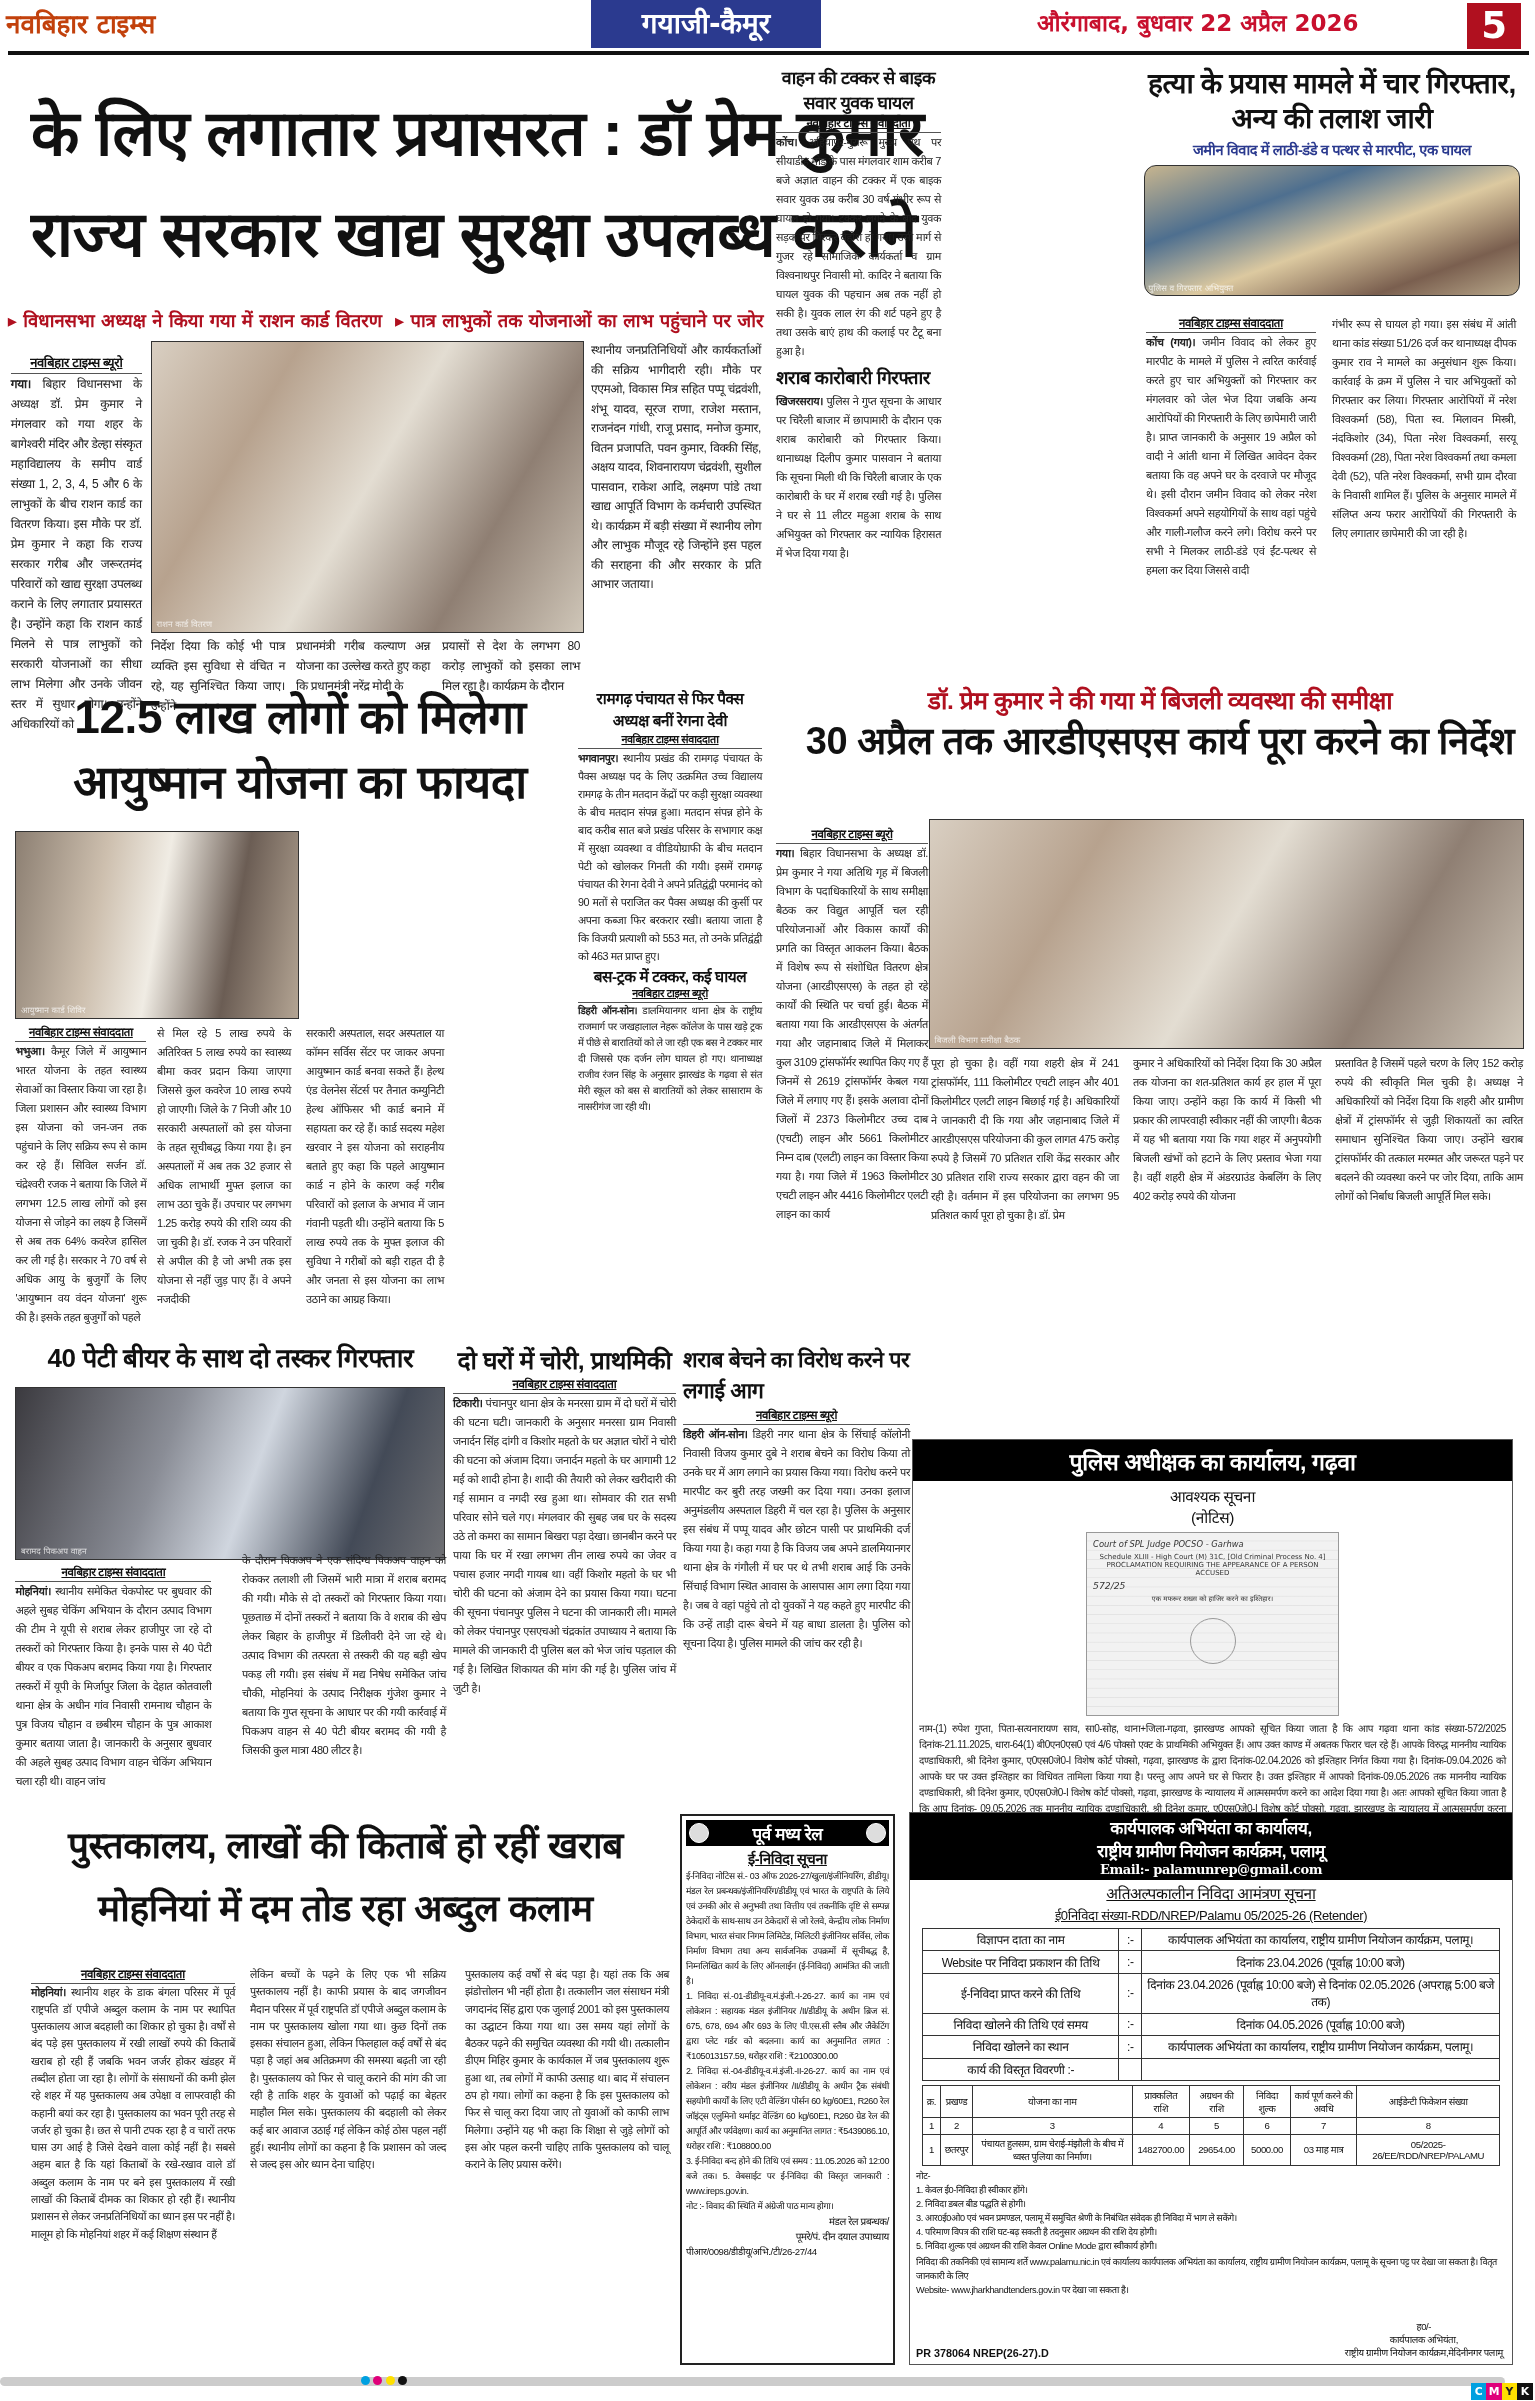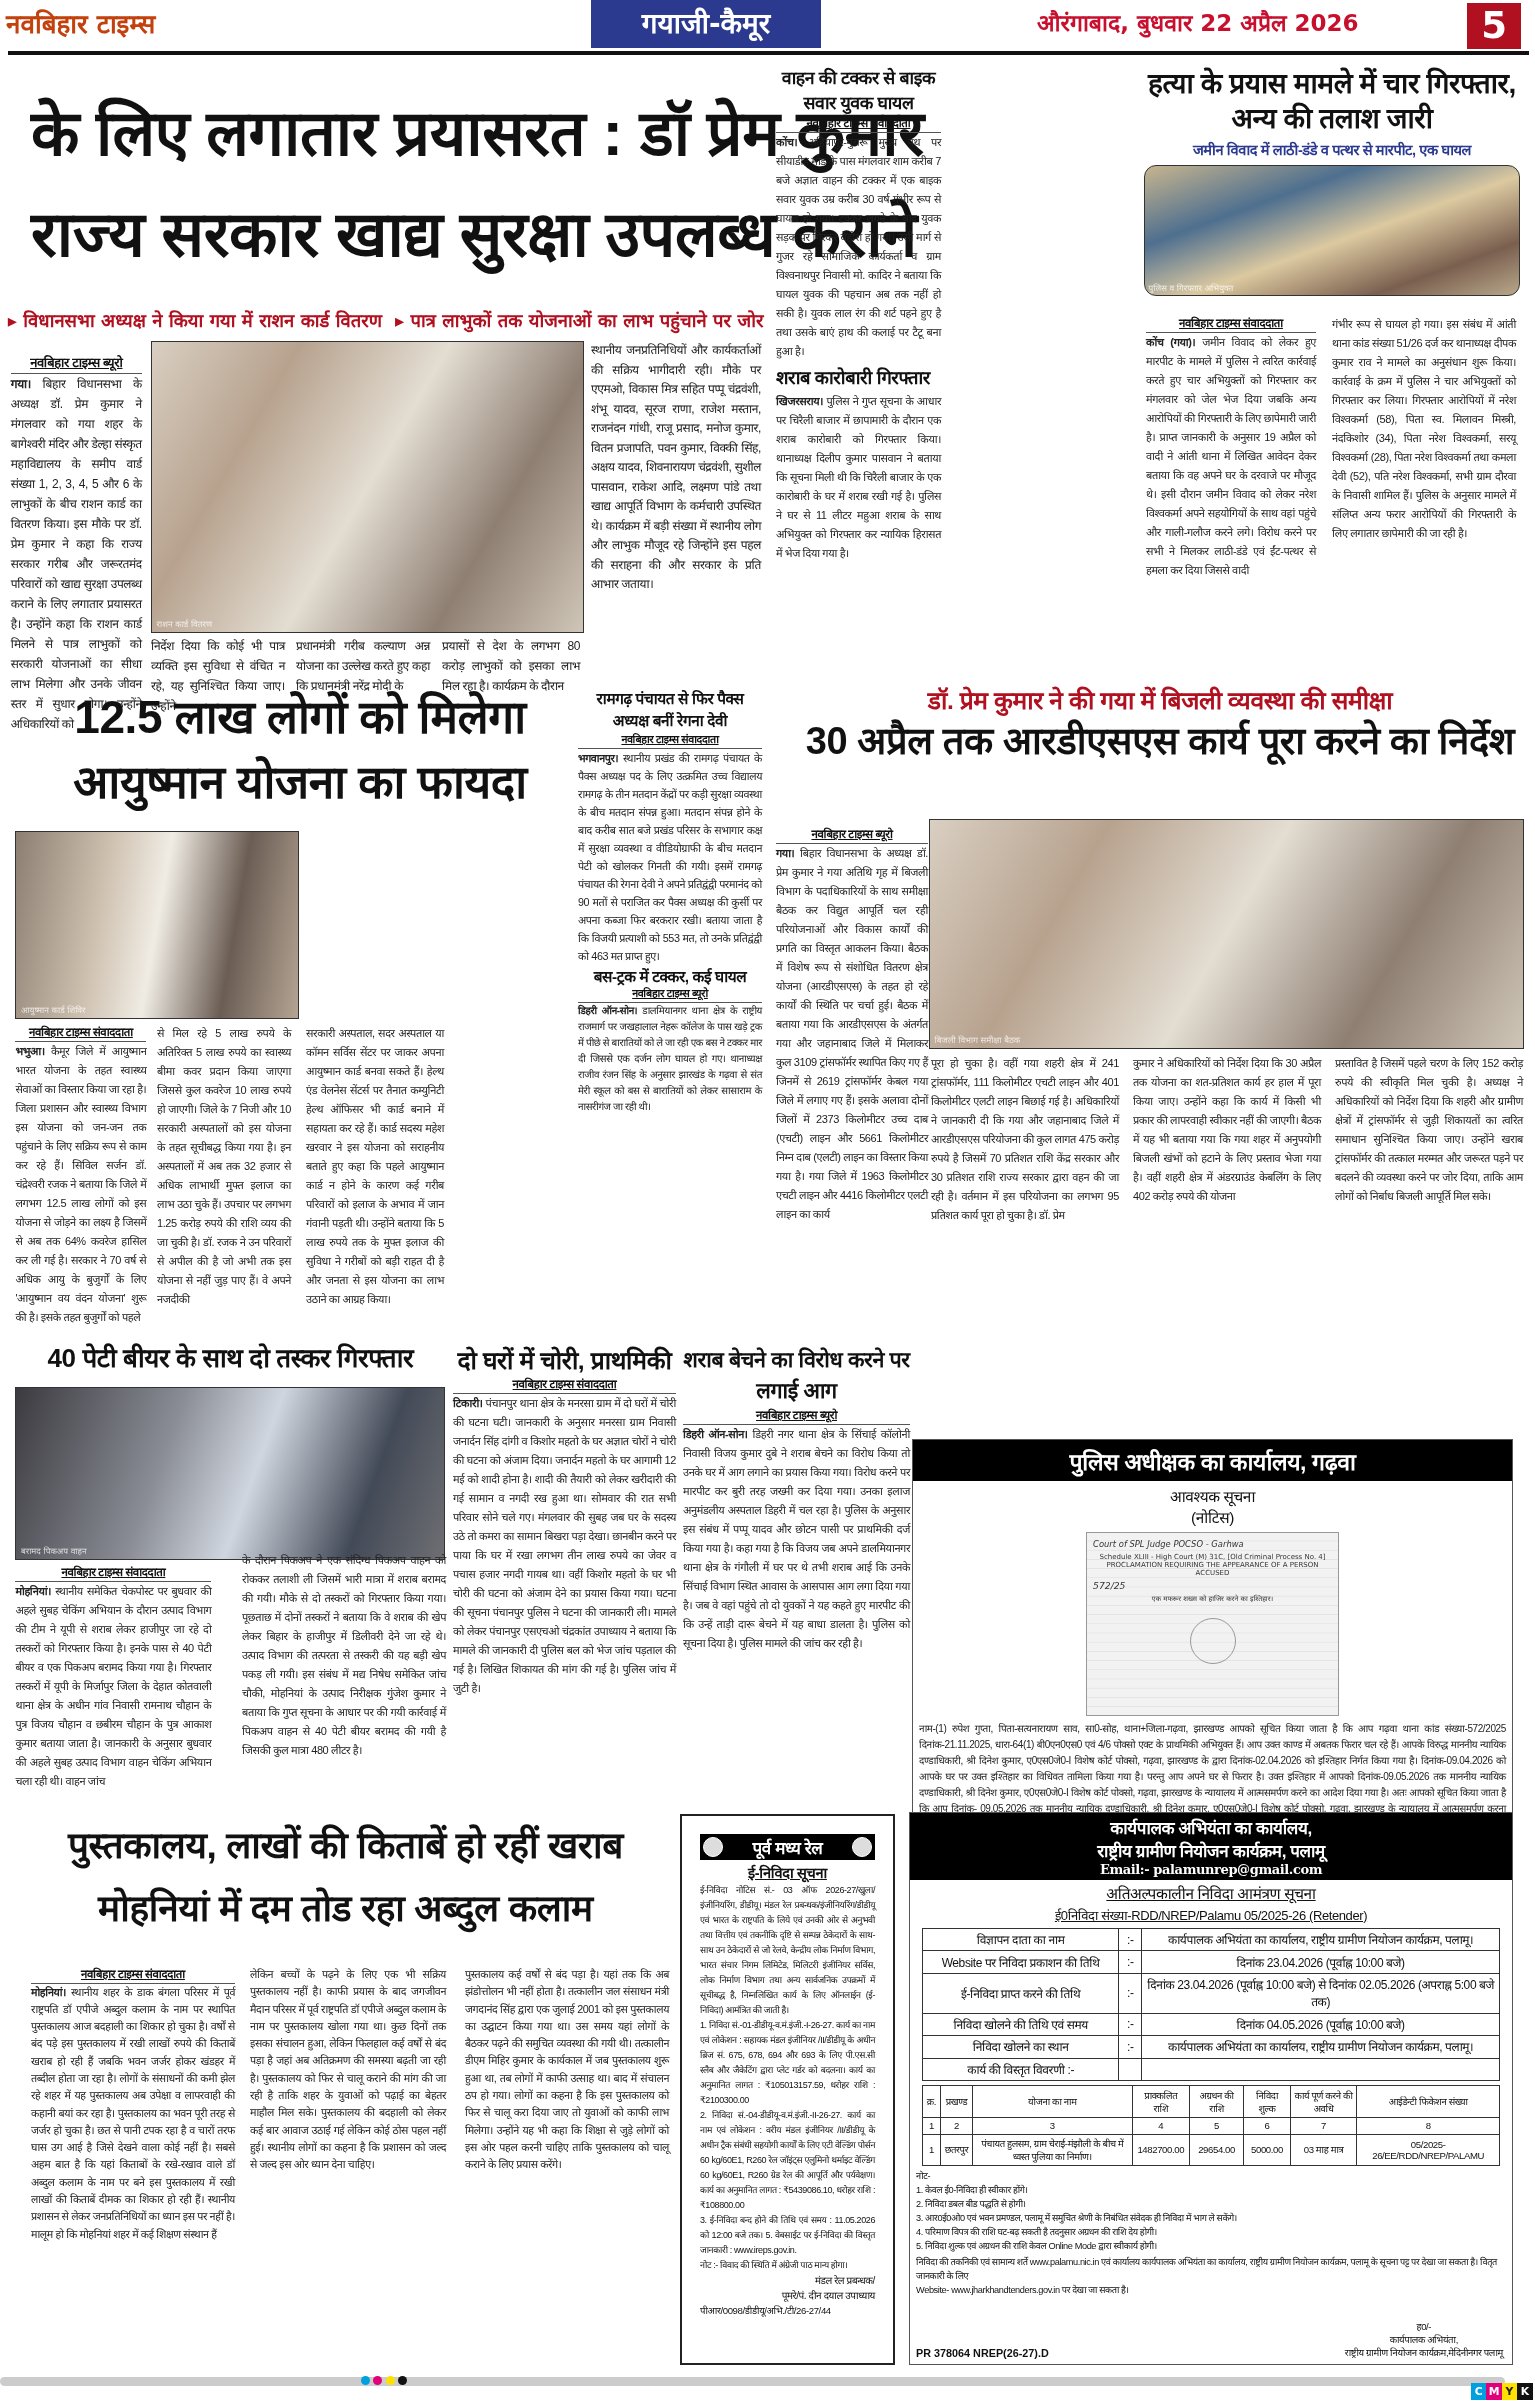--- a/index.html
+++ b/index.html
@@ -143,21 +143,21 @@
 </div>
 <div class="abs body cond" style="left:242px; top:1551px; width:204px; font-size:11px; line-height:19px;">के दौरान पिकअप ने एक संदिग्ध पिकअप वाहन को रोककर तलाशी ली जिसमें भारी मात्रा में शराब बरामद की गयी। मौके से दो तस्करों को गिरफ्तार किया गया। पूछताछ में दोनों तस्करों ने बताया कि वे शराब की खेप लेकर बिहार के हाजीपुर में डिलीवरी देने जा रहे थे। उत्पाद विभाग की तत्परता से तस्करी की यह बड़ी खेप पकड़ ली गयी। इस संबंध में मद्य निषेध समेकित जांच चौकी, मोहनियां के उत्पाद निरीक्षक गुंजेश कुमार ने बताया कि गुप्त सूचना के आधार पर की गयी कार्रवाई में पिकअप वाहन से 40 पेटी बीयर बरामद की गयी है जिसकी कुल मात्रा 480 लीटर है।</div>
 
 <div class="abs" style="left:453px; top:1345px; width:223px;">
   <div class="headline cond" style="font-size:24.6px; text-align:center; line-height:31px;">दो घरों में चोरी, प्राथमिकी</div>
   <div class="byline cond" style="font-size:11.5px;">नवबिहार टाइम्स संवाददाता</div>
   <div class="body cond" style="font-size:11px; line-height:19px;"><b>टिकारी।</b> <span>पंचानपुर थाना क्षेत्र के मनरसा ग्राम में दो घरों में चोरी की घटना घटी। जानकारी के अनुसार मनरसा ग्राम निवासी जनार्दन सिंह दांगी व किशोर महतो के घर अज्ञात चोरों ने चोरी की घटना को अंजाम दिया। जनार्दन महतो के घर आगामी 12 मई को शादी होना है। शादी की तैयारी को लेकर खरीदारी की गई सामान व नगदी रख हुआ था। सोमवार की रात सभी परिवार सोने चले गए। मंगलवार की सुबह जब घर के सदस्य उठे तो कमरा का सामान बिखरा पड़ा देखा। छानबीन करने पर पाया कि घर में रखा लगभग तीन लाख रुपये का जेवर व पचास हजार नगदी गायब था। वहीं किशोर महतो के घर भी चोरी की घटना को अंजाम देने का प्रयास किया गया। घटना की सूचना पंचानपुर पुलिस ने घटना की जानकारी ली। मामले को लेकर पंचानपुर एसएचओ चंद्रकांत उपाध्याय ने बताया कि मामले की जानकारी दी पुलिस बल को भेज जांच पड़ताल की गई है। लिखित शिकायत की मांग की गई है। पुलिस जांच में जुटी है।</span></div>
 </div>
 
 <div class="abs" style="left:683px; top:1345px; width:227px;">
-  <div class="headline cond" style="font-size:21.5px; text-align:center; line-height:31px;">शराब बेचने का विरोध करने पर लगाई आग</div>
+  <div class="headline cond" style="font-size:21.5px; line-height:31px;">शराब बेचने का विरोध करने पर लगाई आग</div>
   <div class="byline cond" style="font-size:11.5px;">नवबिहार टाइम्स ब्यूरो</div>
   <div class="body cond" style="font-size:11px; line-height:19px;"><b>डिहरी ऑन-सोन।</b> <span>डिहरी नगर थाना क्षेत्र के सिंचाई कॉलोनी निवासी विजय कुमार दुबे ने शराब बेचने का विरोध किया तो उनके घर में आग लगाने का प्रयास किया गया। विरोध करने पर मारपीट कर बुरी तरह जख्मी कर दिया गया। उनका इलाज अनुमंडलीय अस्पताल डिहरी में चल रहा है। पुलिस के अनुसार इस संबंध में पप्पू यादव और छोटन पासी पर प्राथमिकी दर्ज किया गया है। कहा गया है कि विजय जब अपने डालमियानगर थाना क्षेत्र के गंगौली में घर पर थे तभी शराब आई कि उनके सिंचाई विभाग स्थित आवास के आसपास आग लगा दिया गया है। जब वे वहां पहुंचे तो दो युवकों ने यह कहते हुए मारपीट की कि उन्हें ताड़ी दारू बेचने में यह बाधा डालता है। पुलिस को सूचना दिया है। पुलिस मामले की जांच कर रही है।</span></div>
 </div>
 
 <div class="abs ad-box" style="left:912px; top:1415px; width:601px; height:514px;margin-top:24px;">
   <div class="ad-black cond" style="font-size:23px; padding:4.6px 0;">पुलिस अधीक्षक का कार्यालय, गढ़वा</div>
   <div class="cond" style="text-align:center; font-size:15.4px; margin-top:4.6px;">आवश्यक सूचना</div>
   <div class="cond" style="text-align:center; font-size:15.4px;">(नोटिस)</div>
   <div class="notice-scan" style="margin:4.6px auto 0; width:253px; height:184px; padding:6.1px; font-size:7px; color:#333;">
     <div style="font-style:italic; font-size:8.4px;">Court of SPL Judge POCSO - Garhwa</div>
@@ -179,21 +179,21 @@
   <div>पुस्तकालय, लाखों की किताबें हो रहीं खराब</div>
   <div>मोहनियां में दम तोड रहा अब्दुल कलाम</div>
 </div>
 <div class="abs" style="left:31px; top:1966px; width:204px;">
   <div class="byline cond" style="font-size:11.5px;">नवबिहार टाइम्स संवाददाता</div>
   <div class="body cond" style="font-size:10.8px; line-height:17.3px;"><b>मोहनियां।</b> <span>स्थानीय शहर के डाक बंगला परिसर में पूर्व राष्ट्रपति डॉ एपीजे अब्दुल कलाम के नाम पर स्थापित पुस्तकालय आज बदहाली का शिकार हो चुका है। वर्षों से बंद पड़े इस पुस्तकालय में रखी लाखों रुपये की किताबें खराब हो रही हैं जबकि भवन जर्जर होकर खंडहर में तब्दील होता जा रहा है। लोगों के संसाधनों की कमी झेल रहे शहर में यह पुस्तकालय अब उपेक्षा व लापरवाही की कहानी बयां कर रहा है। पुस्तकालय का भवन पूरी तरह से जर्जर हो चुका है। छत से पानी टपक रहा है व चारों तरफ घास उग आई है जिसे देखने वाला कोई नहीं है। सबसे अहम बात है कि यहां किताबों के रखे-रखाव वाले डॉ अब्दुल कलाम के नाम पर बने इस पुस्तकालय में रखी लाखों की किताबें दीमक का शिकार हो रही हैं। स्थानीय प्रशासन से लेकर जनप्रतिनिधियों का ध्यान इस पर नहीं है। मालूम हो कि मोहनियां शहर में कई शिक्षण संस्थान हैं</span></div>
 </div>
 <div class="abs body cond" style="left:250px; top:1966px; width:196px; font-size:10.8px; line-height:17.3px;">लेकिन बच्चों के पढ़ने के लिए एक भी सक्रिय पुस्तकालय नहीं है। काफी प्रयास के बाद जगजीवन मैदान परिसर में पूर्व राष्ट्रपति डॉ एपीजे अब्दुल कलाम के नाम पर पुस्तकालय खोला गया था। कुछ दिनों तक इसका संचालन हुआ, लेकिन फिलहाल कई वर्षों से बंद पड़ा है जहां अब अतिक्रमण की समस्या बढ़ती जा रही है। पुस्तकालय को फिर से चालू कराने की मांग की जा रही है ताकि शहर के युवाओं को पढ़ाई का बेहतर माहौल मिल सके। पुस्तकालय की बदहाली को लेकर कई बार आवाज उठाई गई लेकिन कोई ठोस पहल नहीं हुई। स्थानीय लोगों का कहना है कि प्रशासन को जल्द से जल्द इस ओर ध्यान देना चाहिए।</div>
 <div class="abs body cond" style="left:465px; top:1966px; width:204px; font-size:10.8px; line-height:17.3px;">पुस्तकालय कई वर्षों से बंद पड़ा है। यहां तक कि अब झंडोत्तोलन भी नहीं होता है। तत्कालीन जल संसाधन मंत्री जगदानंद सिंह द्वारा एक जुलाई 2001 को इस पुस्तकालय का उद्घाटन किया गया था। उस समय यहां लोगों के बैठकर पढ़ने की समुचित व्यवस्था की गयी थी। तत्कालीन डीएम मिहिर कुमार के कार्यकाल में जब पुस्तकालय शुरू हुआ था, तब लोगों में काफी उत्साह था। बाद में संचालन ठप हो गया। लोगों का कहना है कि इस पुस्तकालय को फिर से चालू करा दिया जाए तो युवाओं को काफी लाभ मिलेगा। उन्होंने यह भी कहा कि शिक्षा से जुड़े लोगों को इस ओर पहल करनी चाहिए ताकि पुस्तकालय को चालू कराने के लिए प्रयास करेंगे।</div>
 
-<div class="abs" style="left:680px; top:1814px; width:215px; height:551px; border:2.3px double #222; padding:18px;">
+<div class="abs" style="left:680px; top:1814px; width:215px; height:551px; border:2.3px double #222; padding:4px;">
   <div class="ad-black cond" style="display:flex; align-items:center; justify-content:space-between; padding:1.5px 3.1px; font-size:17px;">
     <span style="width:20px; height:20px; border-radius:50%; background:#ddd; border:1.5px solid #fff; display:inline-block;"></span>
     <span>पूर्व मध्य रेल</span>
     <span style="width:20px; height:20px; border-radius:50%; background:#ddd; border:1.5px solid #fff; display:inline-block;"></span>
   </div>
   <div class="cond" style="text-align:center; font-size:14.6px; font-weight:bold; text-decoration:underline; margin:1.5px 0;">ई-निविदा सूचना</div>
   <div class="cond" style="font-size:9px; line-height:15px; text-align:justify;">
     <div>ई-निविदा नोटिस सं.- 03 ऑफ 2026-27/खुला/इंजीनियरिंग, डीडीयू। मंडल रेल प्रबन्धक/इंजीनियरिंग/डीडीयू एवं भारत के राष्ट्रपति के लिये एवं उनकी ओर से अनुभवी तथा वित्तीय एवं तकनीकि दृष्टि से सम्पन्न ठेकेदारों के साथ-साथ उन ठेकेदारों से जो रेलवे, केन्द्रीय लोक निर्माण विभाग, भारत संचार निगम लिमिटेड, मिलिटरी इंजीनियर सर्विस, लोक निर्माण विभाग तथा अन्य सार्वजनिक उपक्रमों में सूचीबद्ध है, निम्नलिखित कार्य के लिए ऑनलाईन (ई-निविदा) आमंत्रित की जाती है।</div>
     <div>1. निविदा सं.-01-डीडीयू-व.मं.इंजी.-I-26-27. कार्य का नाम एवं लोकेशन : सहायक मंडल इंजीनियर /II/डीडीयू के अधीन ब्रिज सं. 675, 678, 694 और 693 के लिए पी.एस.सी स्लैब और जैकेटिंग द्वारा प्लेट गर्डर को बदलना। कार्य का अनुमानित लागत : ₹105013157.59, धरोहर राशि : ₹2100300.00</div>
     <div>2. निविदा सं.-04-डीडीयू-व.मं.इंजी.-II-26-27. कार्य का नाम एवं लोकेशन : वरीय मंडल इंजीनियर /II/डीडीयू के अधीन ट्रैक संबंधी सहयोगी कार्यों के लिए एटी वेल्डिंग पोर्सन 60 kg/60E1, R260 रेल जॉइंट्स एलुमिनो थर्माइट वेल्डिंग 60 kg/60E1, R260 ग्रेड रेल की आपूर्ति और पर्यवेक्षण। कार्य का अनुमानित लागत : ₹5439086.10, धरोहर राशि : ₹108800.00</div>

